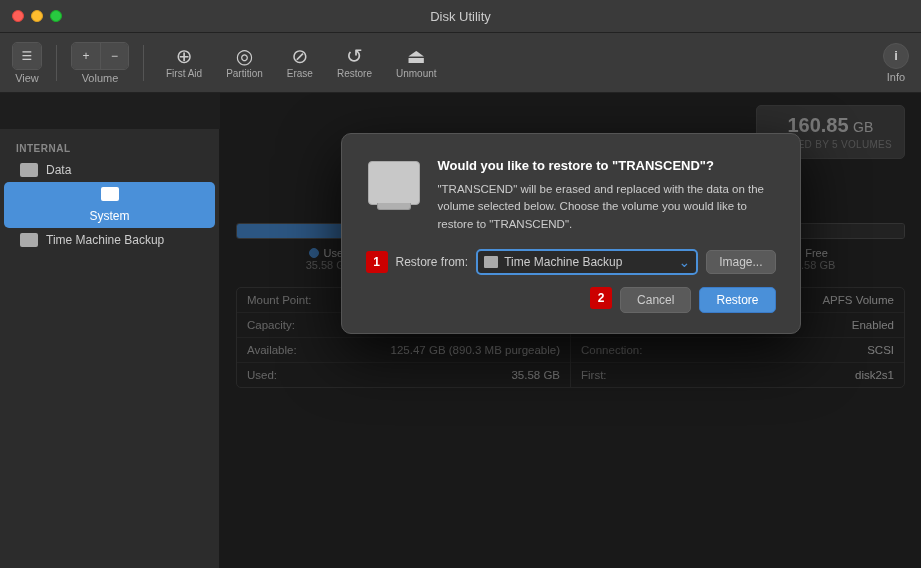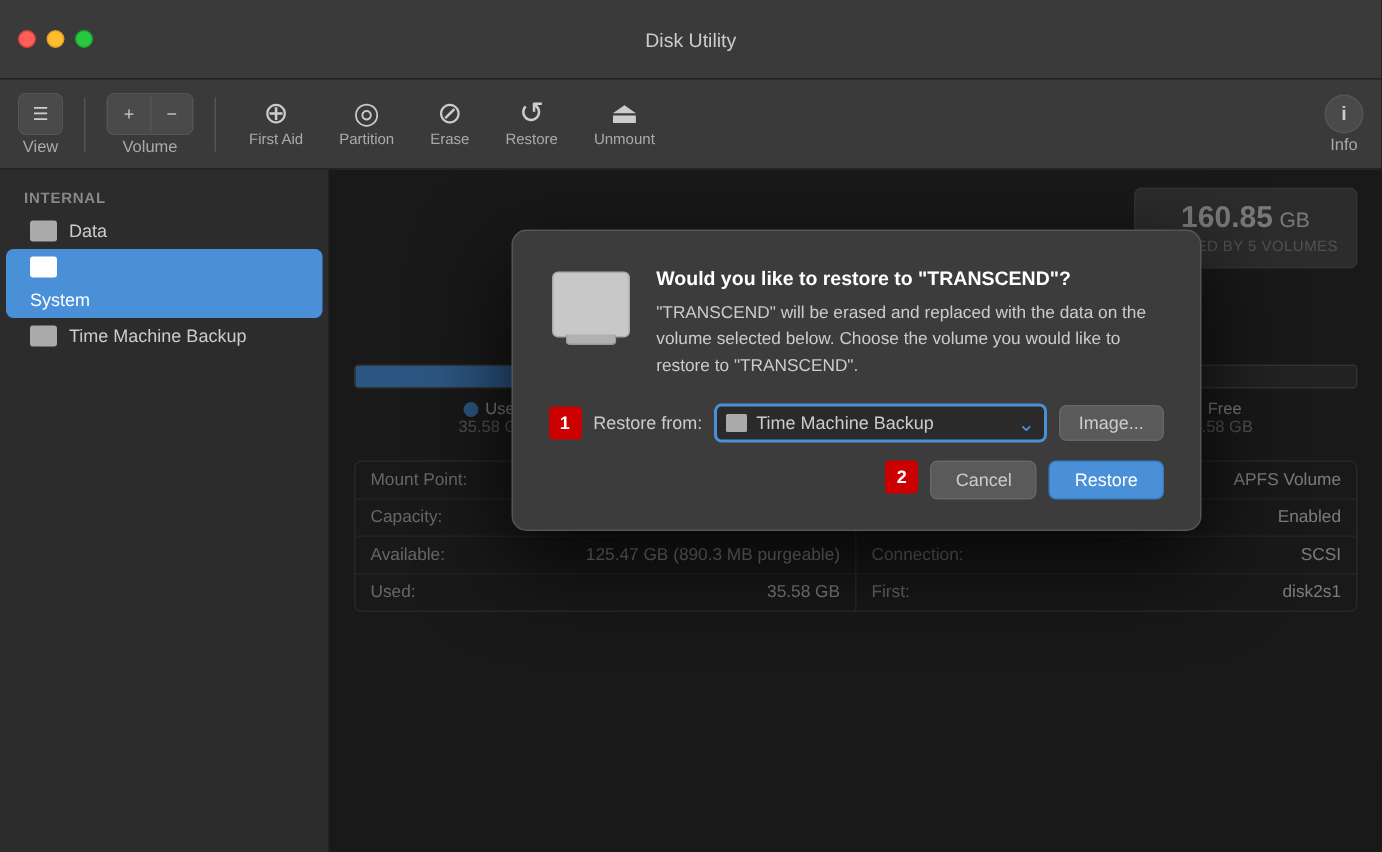--- a/index.html
+++ b/index.html
@@ -9,21 +9,21 @@
       width: 921px;
       height: 568px;
       overflow: hidden;
       display: flex;
       flex-direction: column;
     }
 
     
     .title-bar {
       background: #3a3a3a;
-      height: 53px;
+      height: 33px;
       display: flex;
       align-items: center;
       justify-content: center;
       position: relative;
       border-bottom: 1px solid #222;
       flex-shrink: 0;
     }
     .title-bar-title {
       color: #ccc;
       font-size: 13px;
@@ -134,31 +134,33 @@
       overflow: hidden;
     }
 
     
     .sidebar {
       width: 220px;
       background: #2c2c2c;
       border-right: 1px solid #1a1a1a;
       padding: 8px 0;
       flex-shrink: 0;
+      margin-top: 36px;
     }
     .sidebar-section-label {
       color: #888;
       font-size: 10px;
       font-weight: 600;
       padding: 6px 16px 4px;
       text-transform: uppercase;
       letter-spacing: 0.5px;
     }
     .sidebar-item {
       display: flex;
+      align-items: center;
       padding: 5px 16px;
       cursor: pointer;
       color: #ccc;
       font-size: 12px;
       gap: 8px;
       border-radius: 5px;
       margin: 0 4px;
     }
     .sidebar-item.active { background: #4a90d9; color: #fff; flex-direction: column; }
     .sidebar-item .disk-icon {

